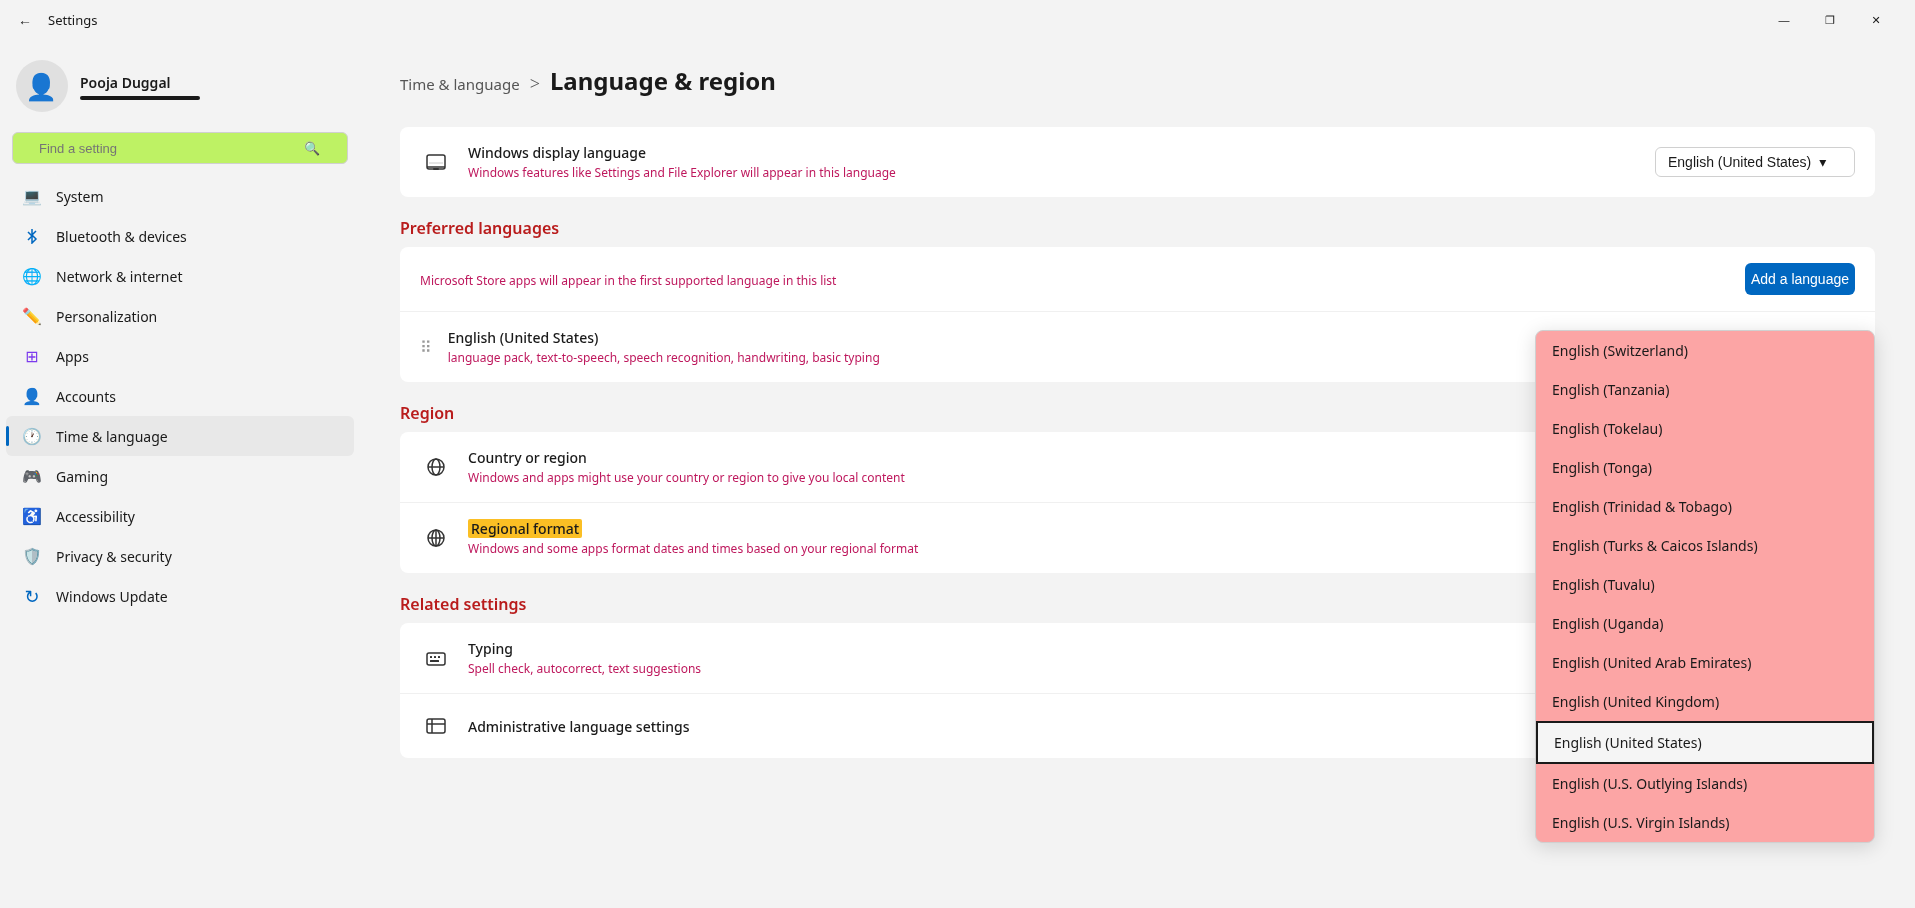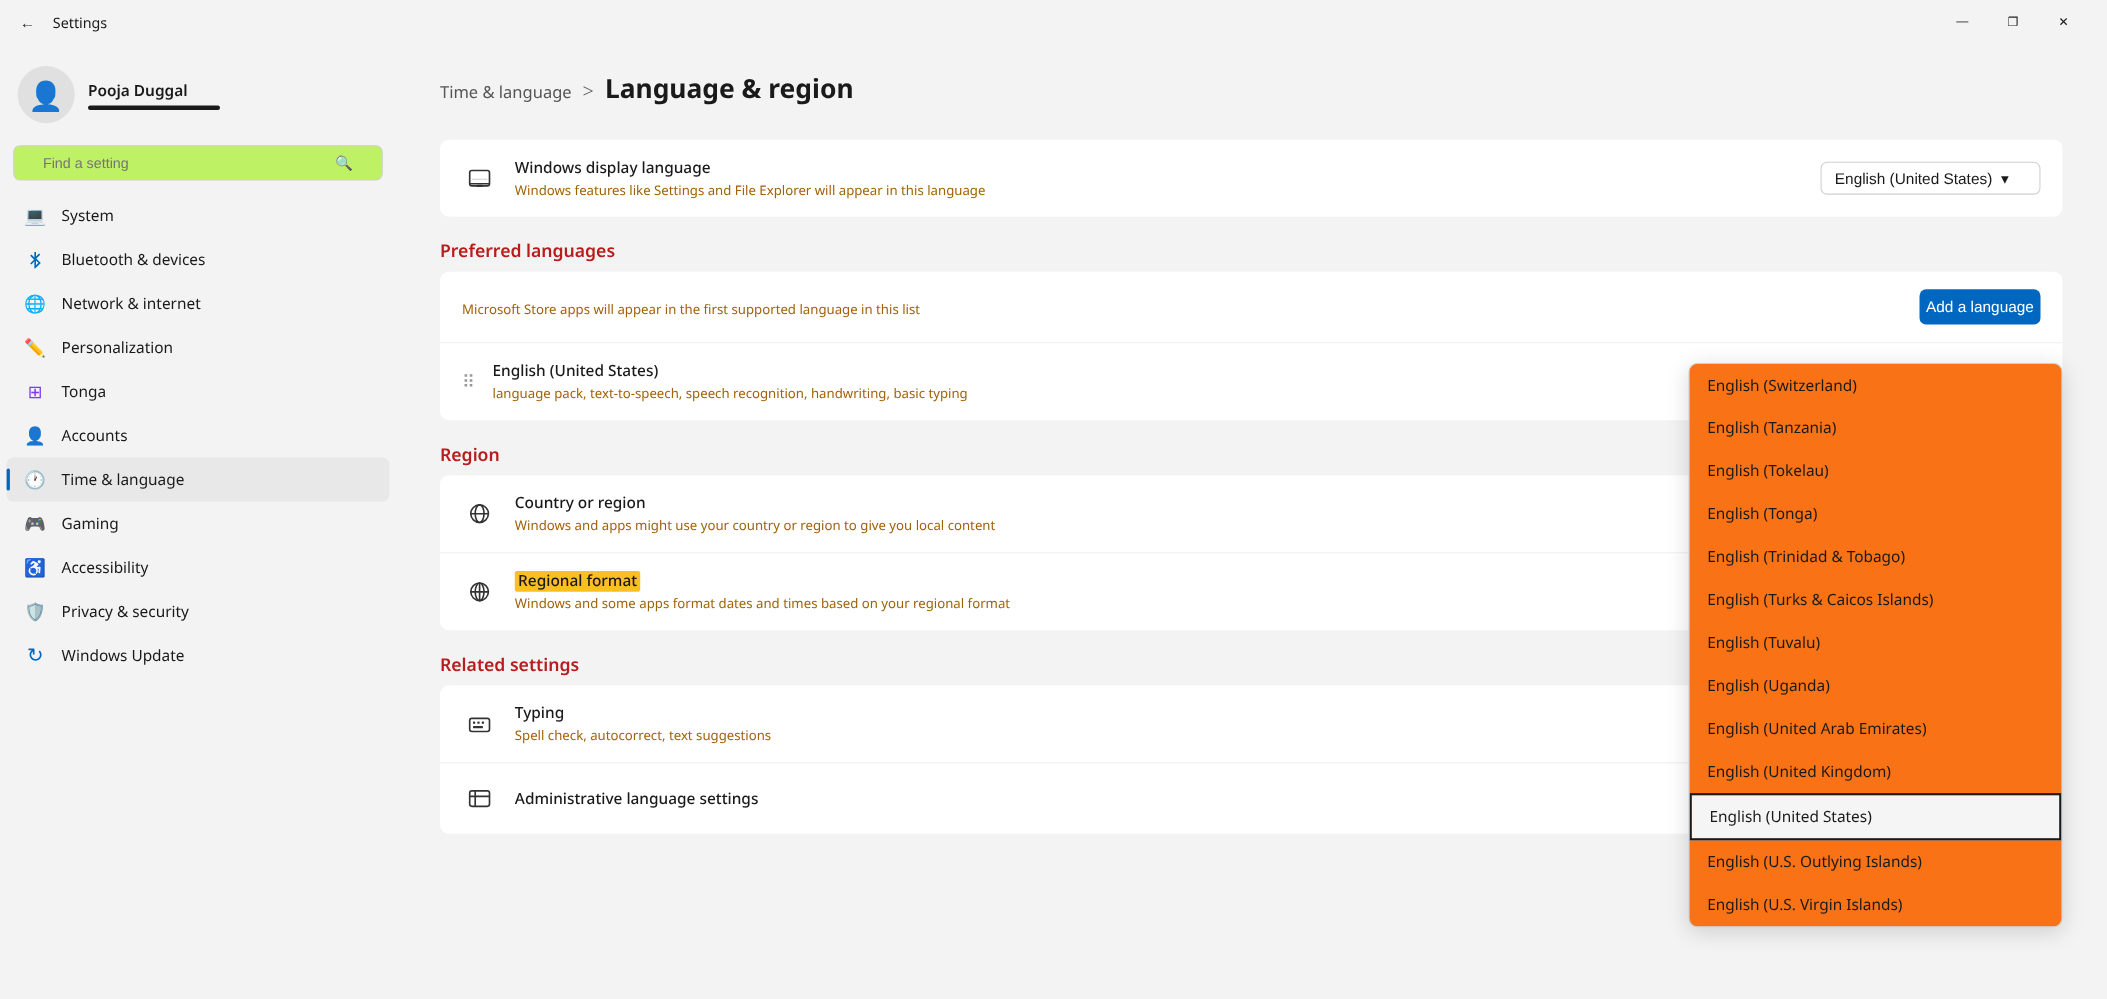--- a/index.html
+++ b/index.html
@@ -245,21 +245,21 @@
     .row-text {
       flex: 1;
     }
     .row-label {
       font-size: 14px;
       font-weight: 500;
       color: #1a1a1a;
     }
     .row-desc {
       font-size: 12px;
-      color: #a16207;
+      color: #be185d;
       margin-top: 2px;
     }
 
     .row-control {
       flex-shrink: 0;
     }
 
     .lang-dropdown {
       display: flex;
       align-items: center;
@@ -297,21 +297,21 @@
       font-size: 16px;
       cursor: grab;
     }
 
     
     .dropdown-overlay {
       position: absolute;
       right: 40px;
       top: 290px;
       width: 340px;
-      background: #f97316;
+      background: #fca5a5;
       border: 1px solid #d0d0d0;
       border-radius: 8px;
       box-shadow: 0 4px 20px rgba(0,0,0,0.15);
       z-index: 100;
       overflow: hidden;
     }
     .dropdown-item {
       padding: 10px 16px;
       font-size: 14px;
       color: #1a1a1a;
@@ -371,21 +371,21 @@
     <div class="nav-item">
       <span class="nav-icon cyan">🌐</span>
       <span>Network &amp; internet</span>
     </div>
     <div class="nav-item">
       <span class="nav-icon orange">✏️</span>
       <span>Personalization</span>
     </div>
     <div class="nav-item">
       <span class="nav-icon purple">⊞</span>
-      <span>Tonga</span>
+      <span>Apps</span>
     </div>
     <div class="nav-item">
       <span class="nav-icon teal">👤</span>
       <span>Accounts</span>
     </div>
     <div class="nav-item active">
       <span class="nav-icon blue">🕐</span>
       <span>Time &amp; language</span>
     </div>
     <div class="nav-item">

